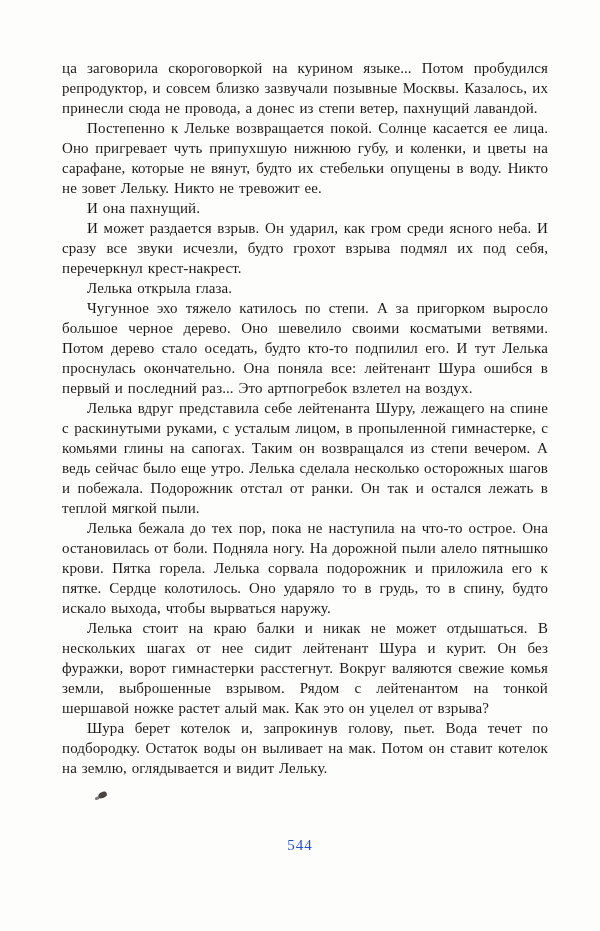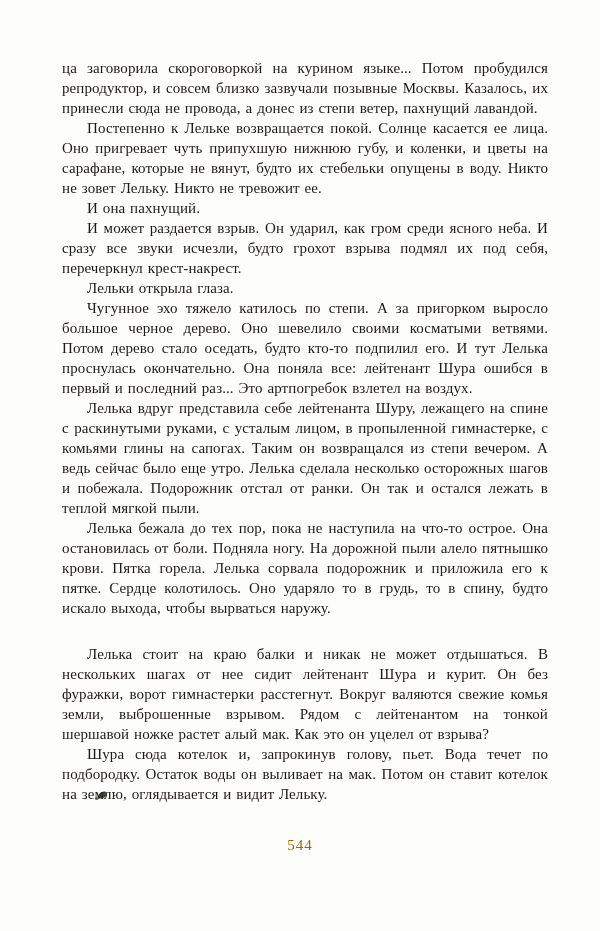--- a/index.html
+++ b/index.html
@@ -29,31 +29,30 @@
   }
   .para {
     margin: 0;
     padding: 0;
     text-indent: 25px;
   }
   .para.continuation {
     text-indent: 0;
   }
   .para.section-break {
-    margin-top: 26px;
   }
   .page-number {
     position: absolute;
     top: 837px;
     left: 0;
     width: 100%;
     text-align: center;
     font-size: 15px;
     letter-spacing: 1px;
-    color: #a16207;
+    color: #1d4ed8;
   }
   .ink-smudge {
     position: absolute;
     left: 98px;
     top: 792px;
     width: 9px;
     height: 6px;
     background: #2a241f;
     border-radius: 60% 40% 55% 45%;
     transform: rotate(-18deg);
@@ -74,25 +73,25 @@
 </head>
 <body>
 
 <div class="page">
 
   <main class="text-block">
     <p class="para continuation">ца заговорила скороговоркой на курином языке... Потом пробудился репродуктор, и совсем близко зазвучали позывные Москвы. Казалось, их принесли сюда не провода, а донес из степи ветер, пахнущий лавандой.</p>
     <p class="para">Постепенно к Лельке возвращается покой. Солнце касается ее лица. Оно пригревает чуть припухшую нижнюю губу, и коленки, и цветы на сарафане, которые не вянут, будто их стебельки опущены в воду. Никто не зовет Лельку. Никто не тревожит ее.</p>
     <p class="para">И она пахнущий.</p>
     <p class="para">И может раздается взрыв. Он ударил, как гром среди ясного неба. И сразу все звуки исчезли, будто грохот взрыва подмял их под себя, перечеркнул крест-накрест.</p>
-    <p class="para">Лельки открыла глаза.</p>
+    <p class="para">Лелька открыла глаза.</p>
     <p class="para">Чугунное эхо тяжело катилось по степи. А за пригорком выросло большое черное дерево. Оно шевелило своими косматыми ветвями. Потом дерево стало оседать, будто кто-то подпилил его. И тут Лелька проснулась окончательно. Она поняла все: лейтенант Шура ошибся в первый и последний раз... Это артпогребок взлетел на воздух.</p>
     <p class="para">Лелька вдруг представила себе лейтенанта Шуру, лежащего на спине с раскинутыми руками, с усталым лицом, в пропыленной гимнастерке, с комьями глины на сапогах. Таким он возвращался из степи вечером. А ведь сейчас было еще утро. Лелька сделала несколько осторожных шагов и побежала. Подорожник отстал от ранки. Он так и остался лежать в теплой мягкой пыли.</p>
     <p class="para">Лелька бежала до тех пор, пока не наступила на что-то острое. Она остановилась от боли. Подняла ногу. На дорожной пыли алело пятнышко крови. Пятка горела. Лелька сорвала подорожник и приложила его к пятке. Сердце колотилось. Оно ударяло то в грудь, то в спину, будто искало выхода, чтобы вырваться наружу.</p>
     <p class="para section-break">Лелька стоит на краю балки и никак не может отдышаться. В нескольких шагах от нее сидит лейтенант Шура и курит. Он без фуражки, ворот гимнастерки расстегнут. Вокруг валяются свежие комья земли, выброшенные взрывом. Рядом с лейтенантом на тонкой шершавой ножке растет алый мак. Как это он уцелел от взрыва?</p>
-    <p class="para">Шура сюда котелок и, запрокинув голову, пьет. Вода течет по подбородку. Остаток воды он выливает на мак. Потом он ставит котелок на землю, оглядывается и видит Лельку.</p>
+    <p class="para">Шура берет котелок и, запрокинув голову, пьет. Вода течет по подбородку. Остаток воды он выливает на мак. Потом он ставит котелок на землю, оглядывается и видит Лельку.</p>
   </main>
 
   <span class="ink-smudge"></span>
 
   <footer class="page-number">544</footer>
 
 </div>
 
 </body></html>

